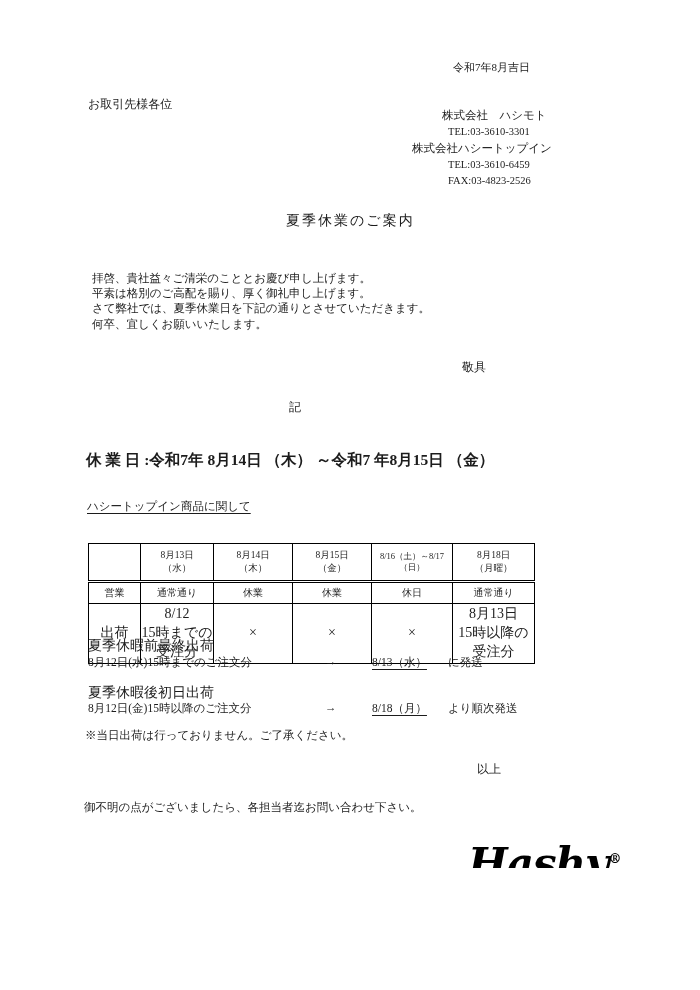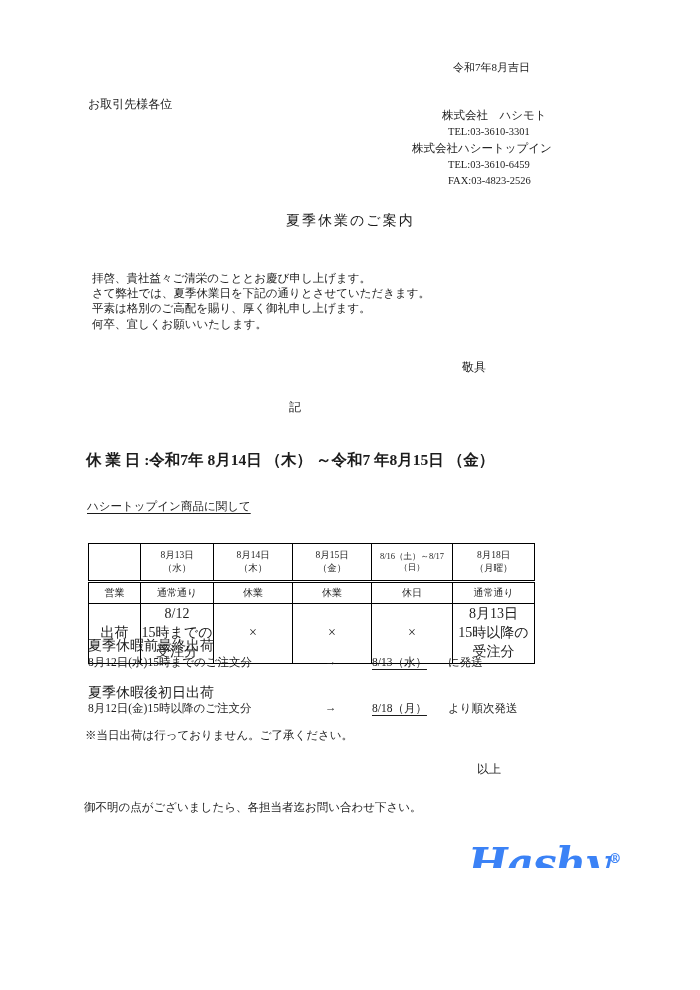--- a/index.html
+++ b/index.html
@@ -78,22 +78,22 @@
     <div class="ind-b">TEL:03-3610-3301</div>
     <div>株式会社ハシートップイン</div>
     <div class="ind-b">TEL:03-3610-6459</div>
     <div class="ind-b">FAX:03-4823-2526</div>
   </div>
 
   <div class="abs doc-title">夏季休業のご案内</div>
 
   <div class="abs greeting">
     <div>拝啓、貴社益々ご清栄のこととお慶び申し上げます。</div>
+    <div>平素は格別のご高配を賜り、厚く御礼申し上げます。</div>
     <div>さて弊社では、夏季休業日を下記の通りとさせていただきます。</div>
-    <div>平素は格別のご高配を賜り、厚く御礼申し上げます。</div>
     <div>何卒、宜しくお願いいたします。</div>
   </div>
 
   <div class="abs closing">敬具</div>
 
   <div class="abs record-marker">記</div>
 
   <div class="abs holiday-heading">休 業 日 :令和7年 8月14日 （木） ～令和7 年8月15日 （金）</div>
 
   <div class="abs section-label">ハシートップイン商品に関して</div>
@@ -161,17 +161,17 @@
     <span class="ndate">8/18（月）</span>
     <span class="suffix">より順次発送</span>
   </div>
 
   <div class="abs disclaimer">※当日出荷は行っておりません。ご了承ください。</div>
 
   <div class="abs end-marker">以上</div>
 
   <div class="abs contact-note">御不明の点がございましたら、各担当者迄お問い合わせ下さい。</div>
 
-  <div class="abs logo" style="color: #3b82f6;">
+  <div class="abs logo" style="color: #000000;">
     <span>Hashy</span><sup>®</sup>
   </div>
 
 </div>
 
 </body></html>

